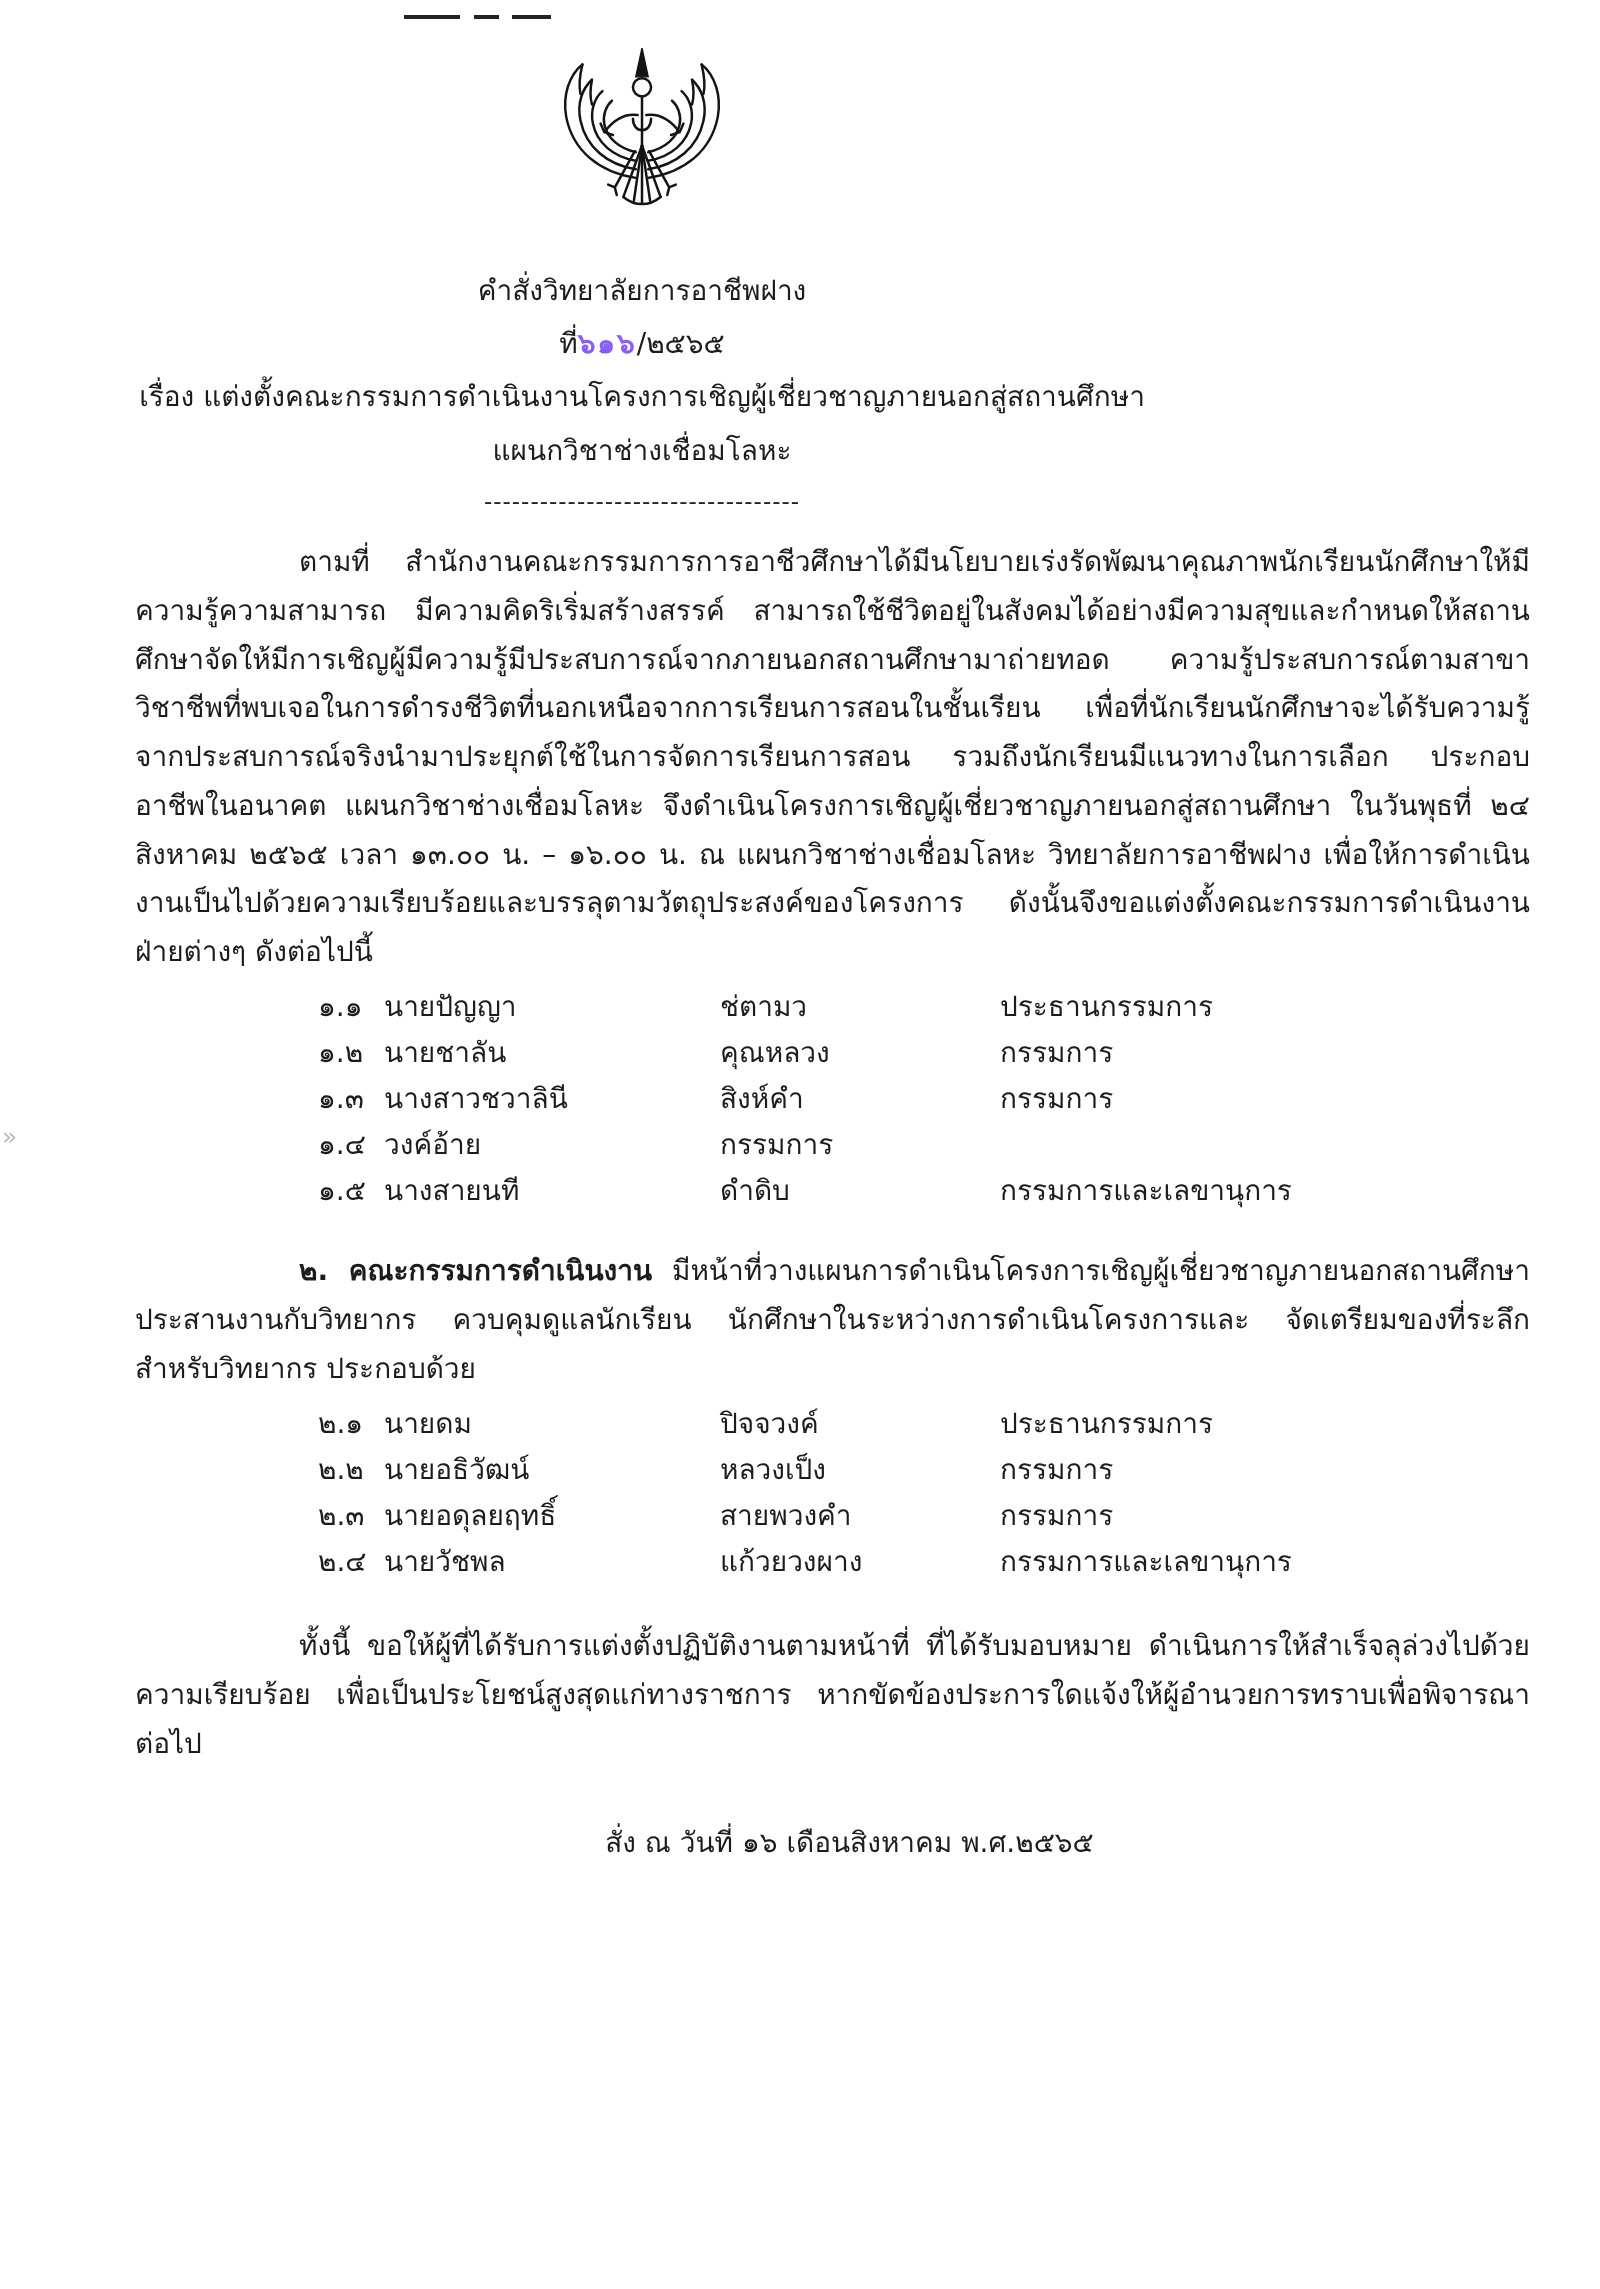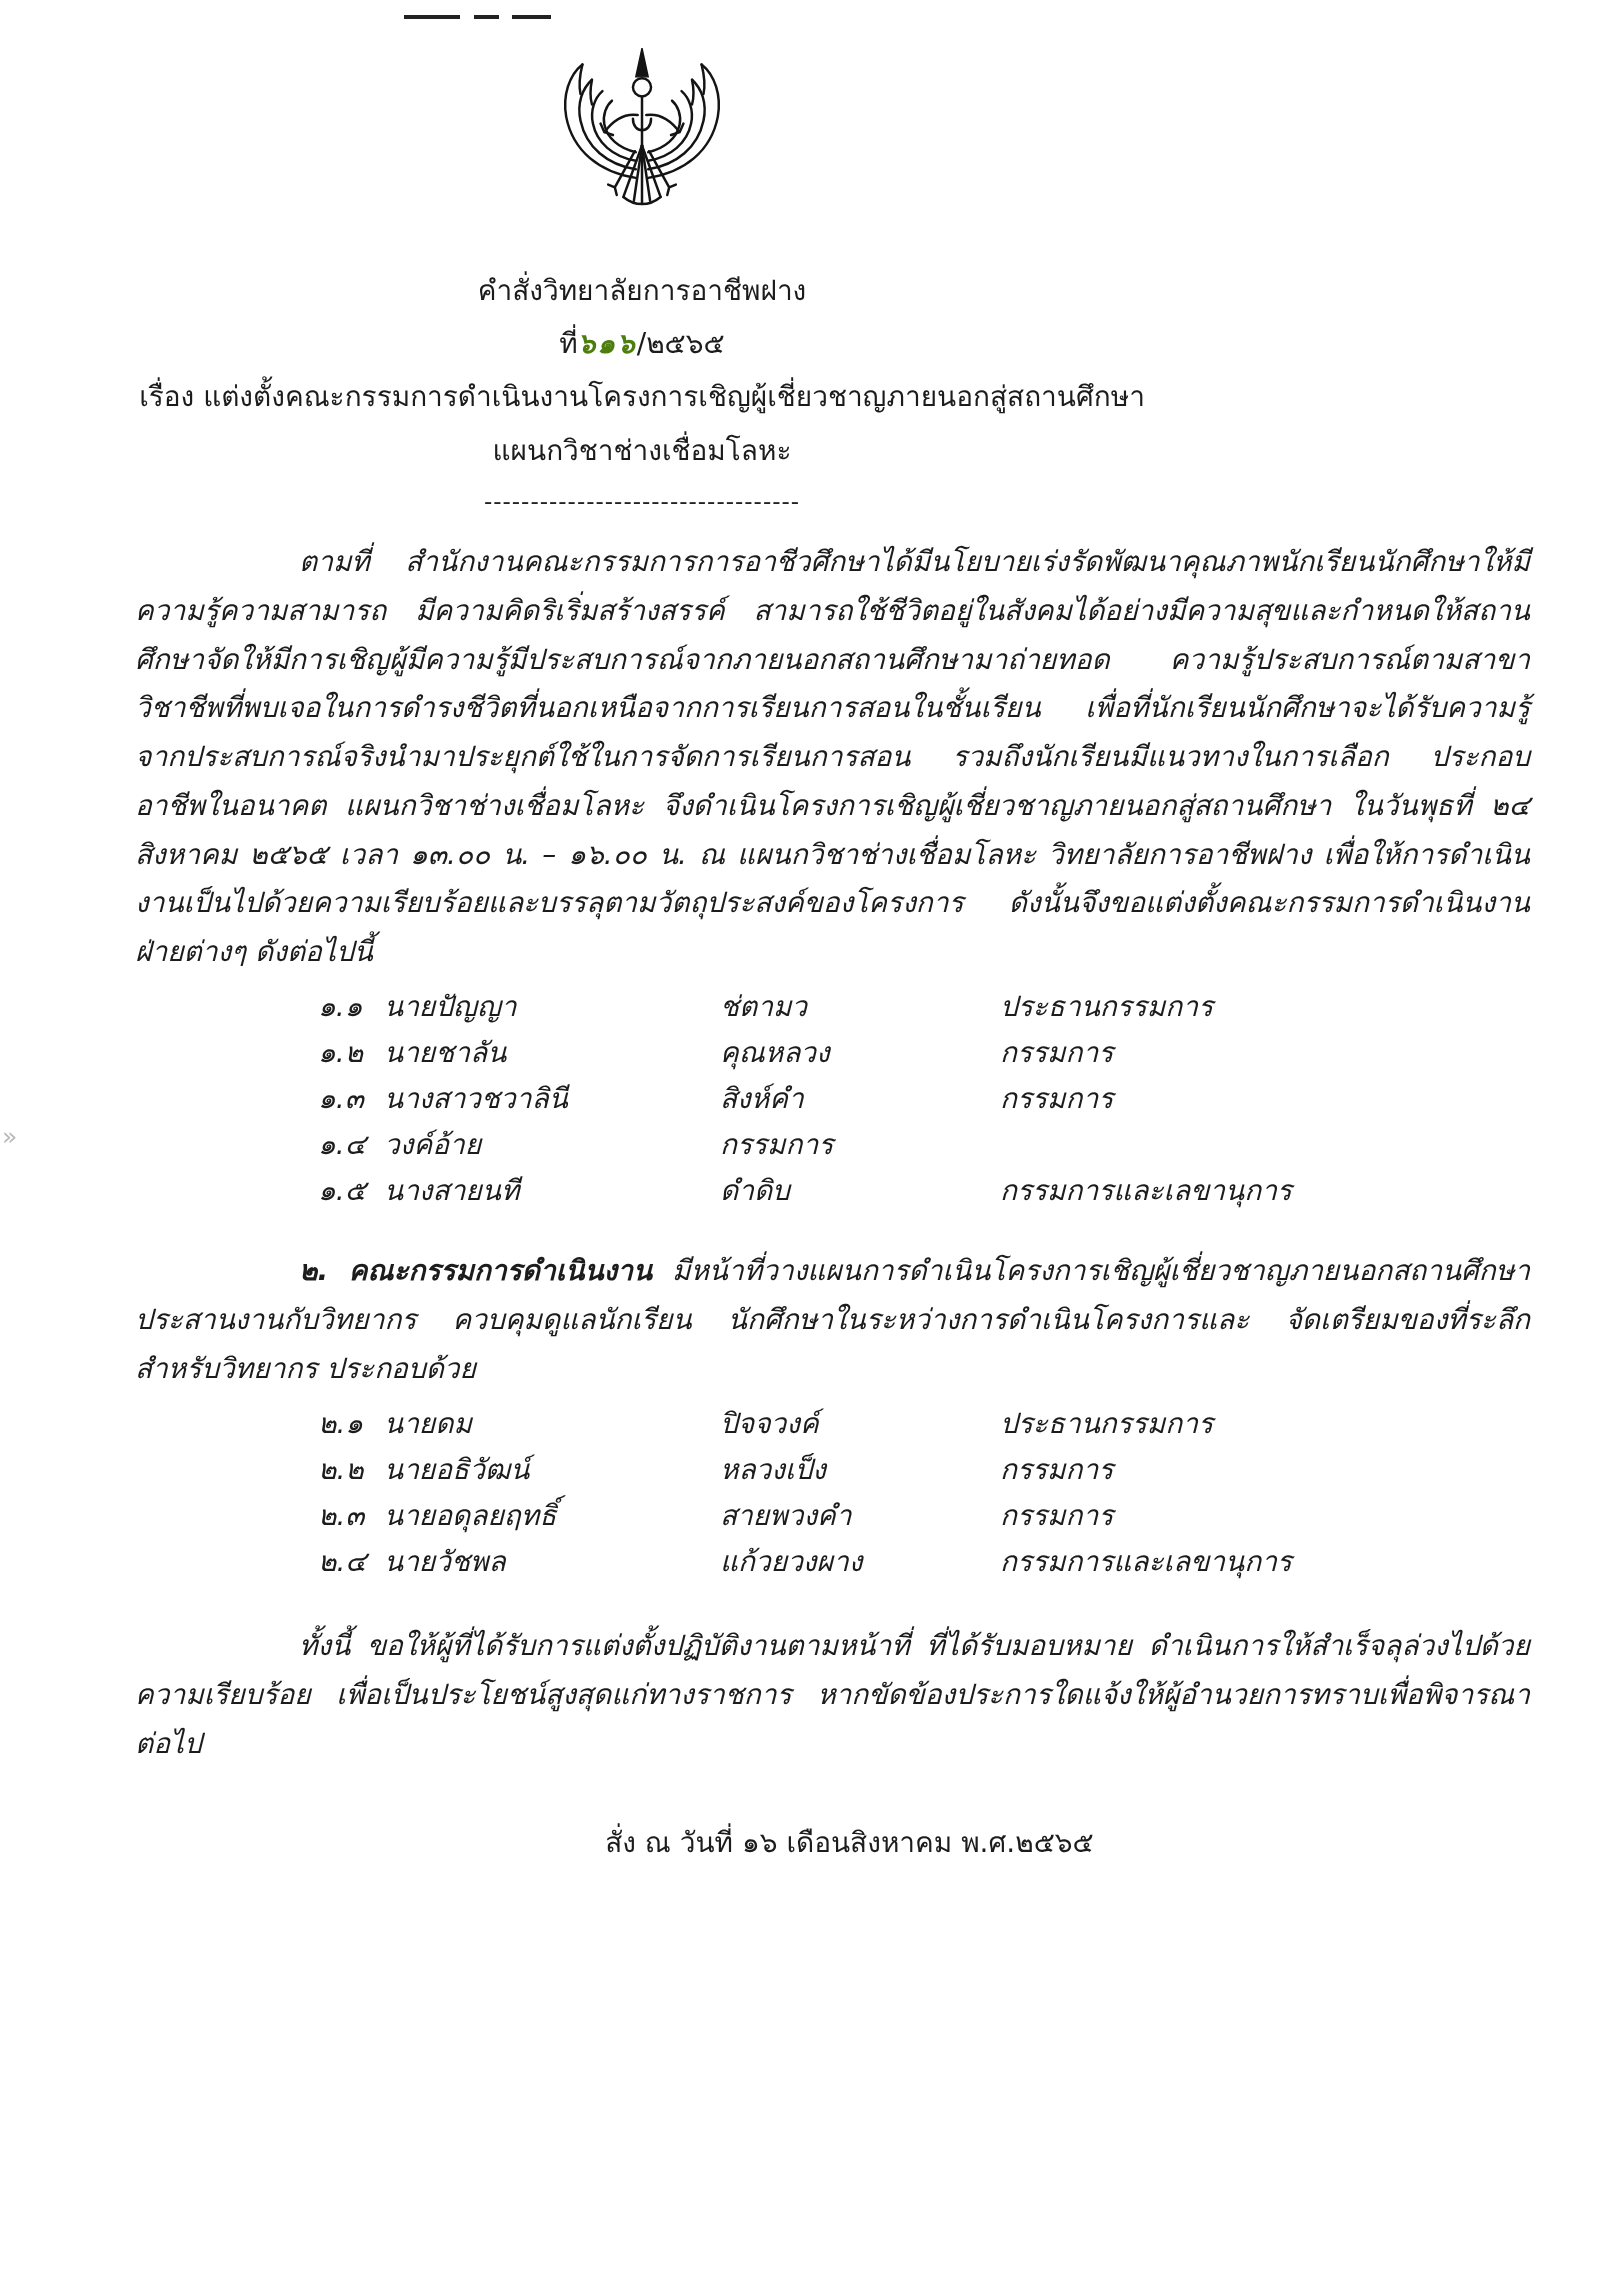--- a/index.html
+++ b/index.html
@@ -18,24 +18,24 @@
   .artifact-top i:nth-child(1){width:56px;}
   .artifact-top i:nth-child(2){width:25px;}
   .artifact-top i:nth-child(3){width:39px;}
   .artifact-left{position:absolute;top:1122px;left:1.9px;color:#b9b9b9;font-size:25px;}
   
   .emblem-wrap{padding-top:33px;width:1284px;text-align:center;}
   .emblem-wrap svg{display:inline-block;}
   
   .head{width:1284px;text-align:center;line-height:1.9;}
   .head p{margin:0;}
-  .handwritten{color:#4d7c0f;font-weight:600;letter-spacing:1.9px;font-style:italic;}
+  .handwritten{color:#8b5cf6;font-weight:600;letter-spacing:1.9px;}
   .divider{display:block;text-align:center;letter-spacing:1px;font-size:23px;color:#222;line-height:1;margin-top:13.5px;}
   
-  .body-block{padding:0 71px 0 135px;line-height:1.74;font-style:italic;}
+  .body-block{padding:0 71px 0 135px;line-height:1.74;}
   .body-block p{margin:0;}
   .para{text-indent:164px;margin-top:25px !important;text-align:justify;}
   .section-head b{font-weight:bold;}
   .members{margin:7.7px 0 0 183px;}
   .member{display:grid;grid-template-columns:66px 336px 280px auto;line-height:46px;height:46px;}
   .sec2{margin-top:33px !important;}
   .closing{margin-top:37px !important;}
   
   .date-line{width:637px;margin:50px 0 0 531px;text-align:center;line-height:1.8;}
   .sign-block{width:637px;margin:3.9px 0 0 570px;text-align:center;line-height:1.85;}

